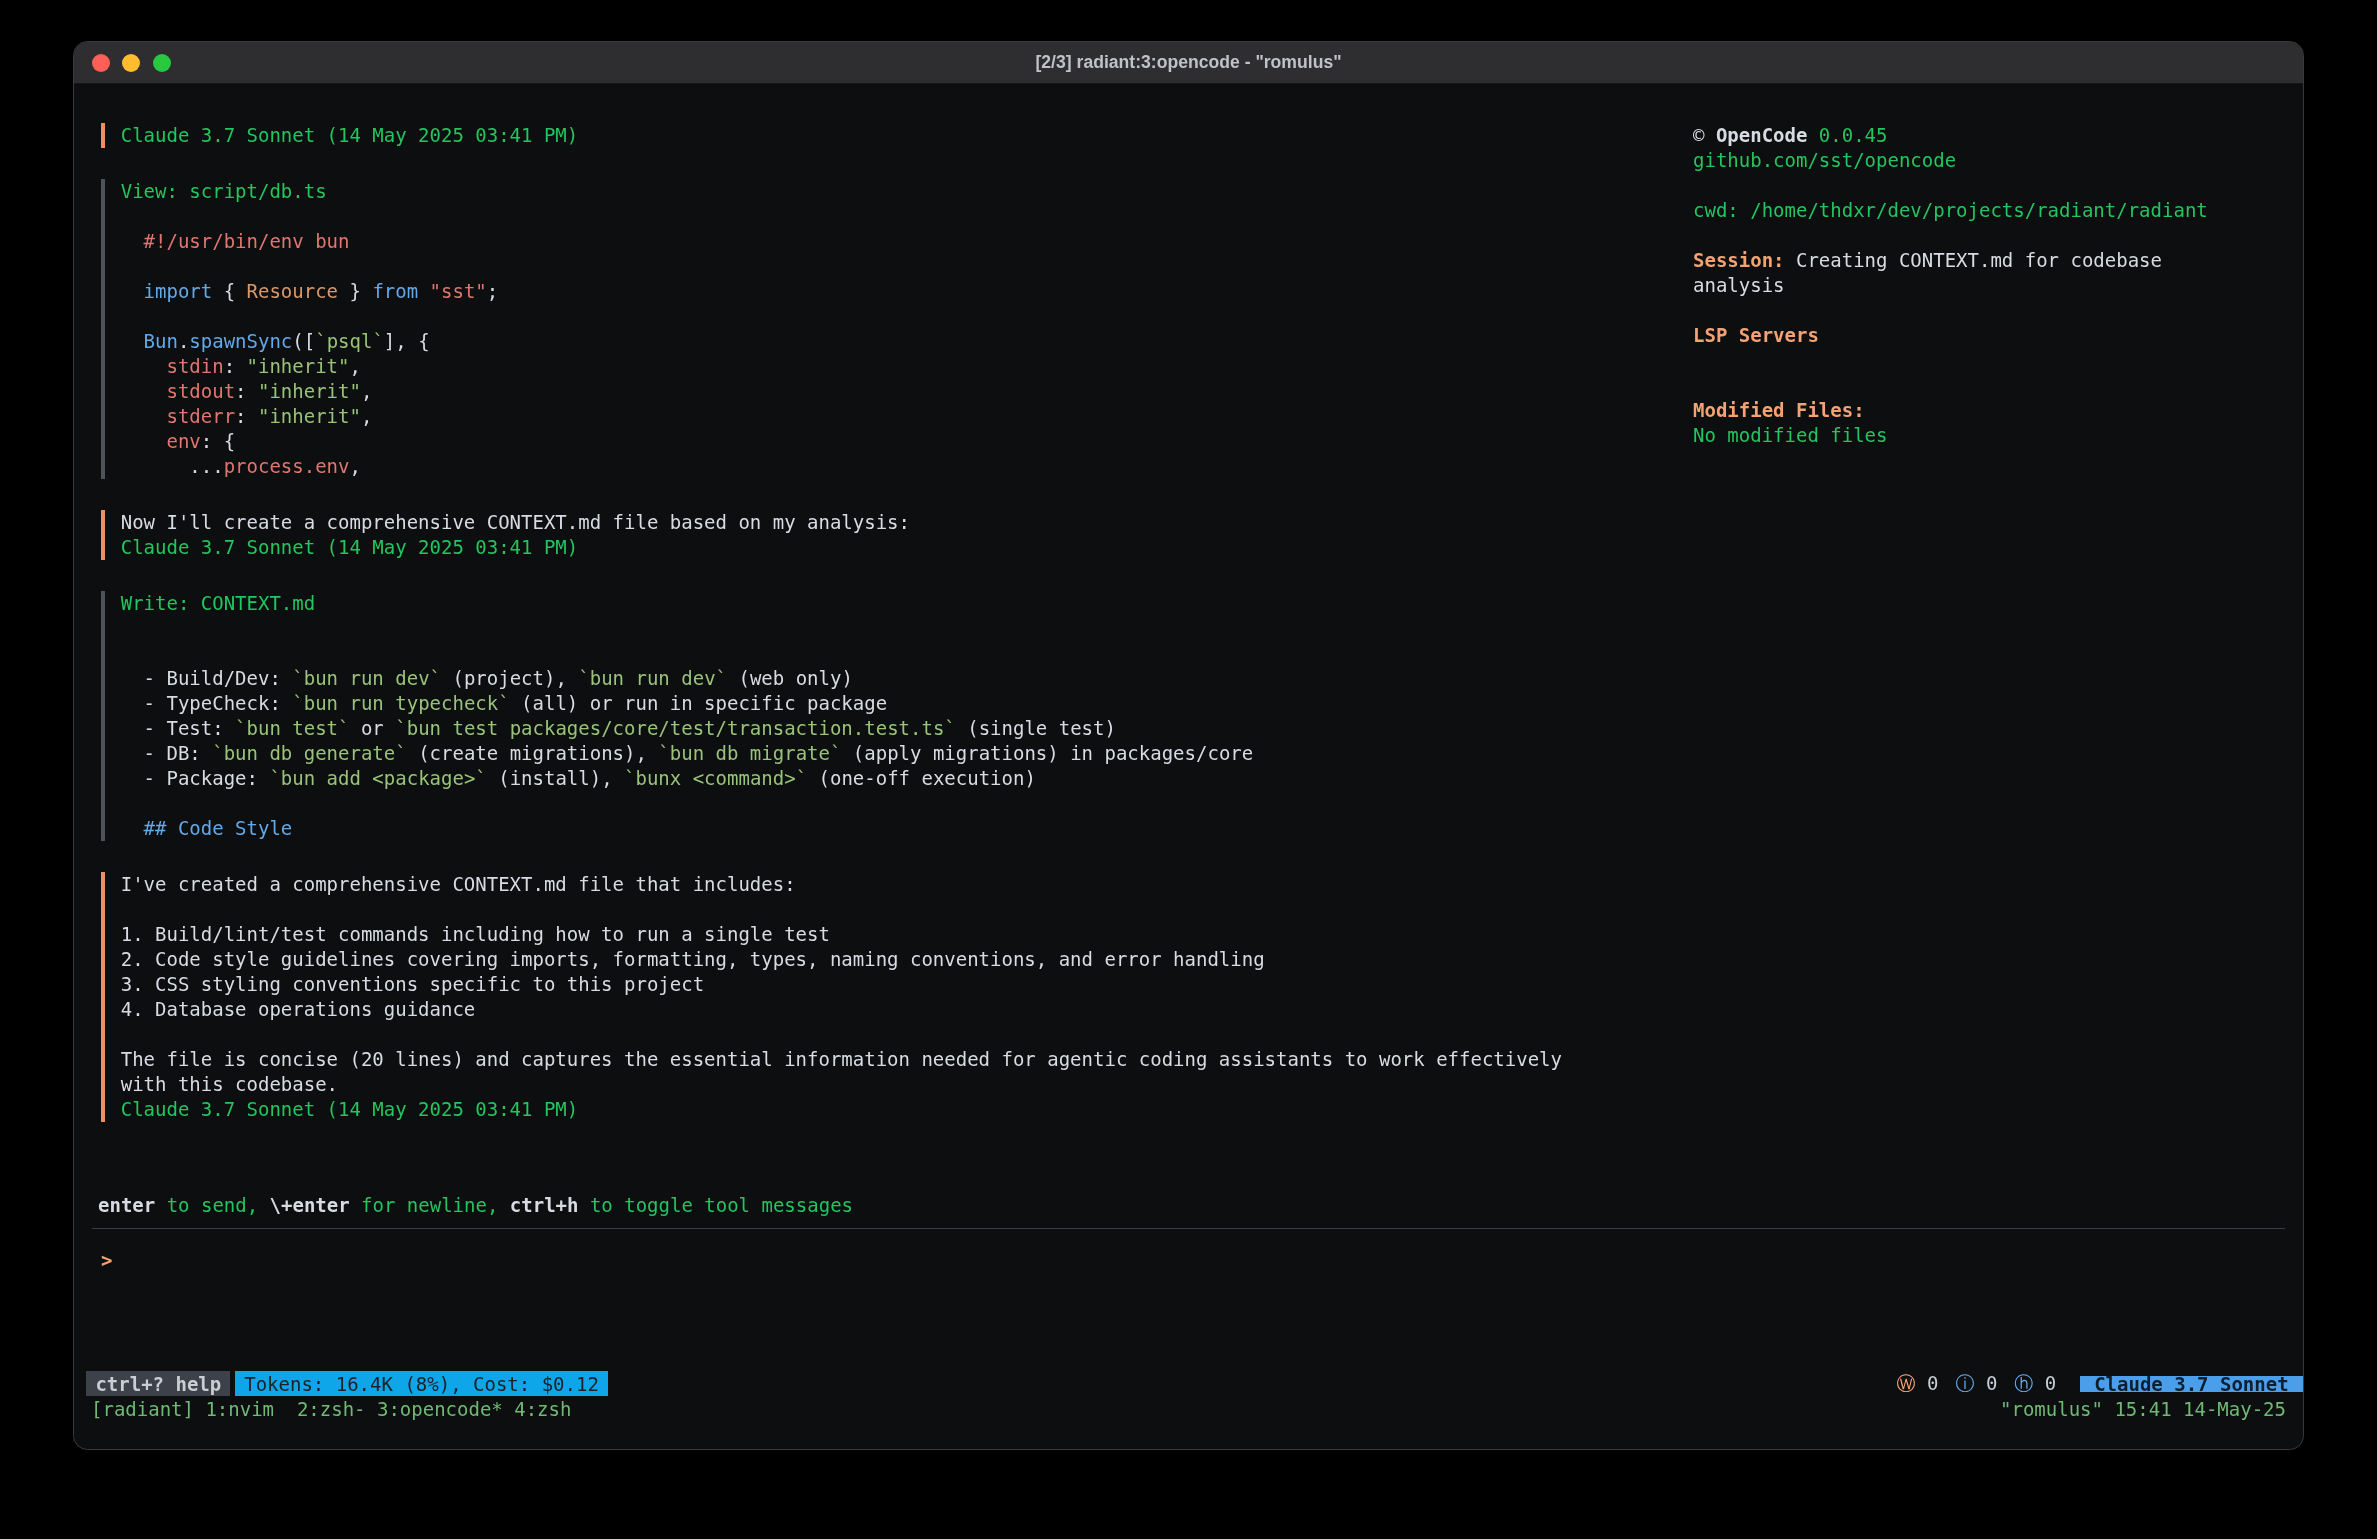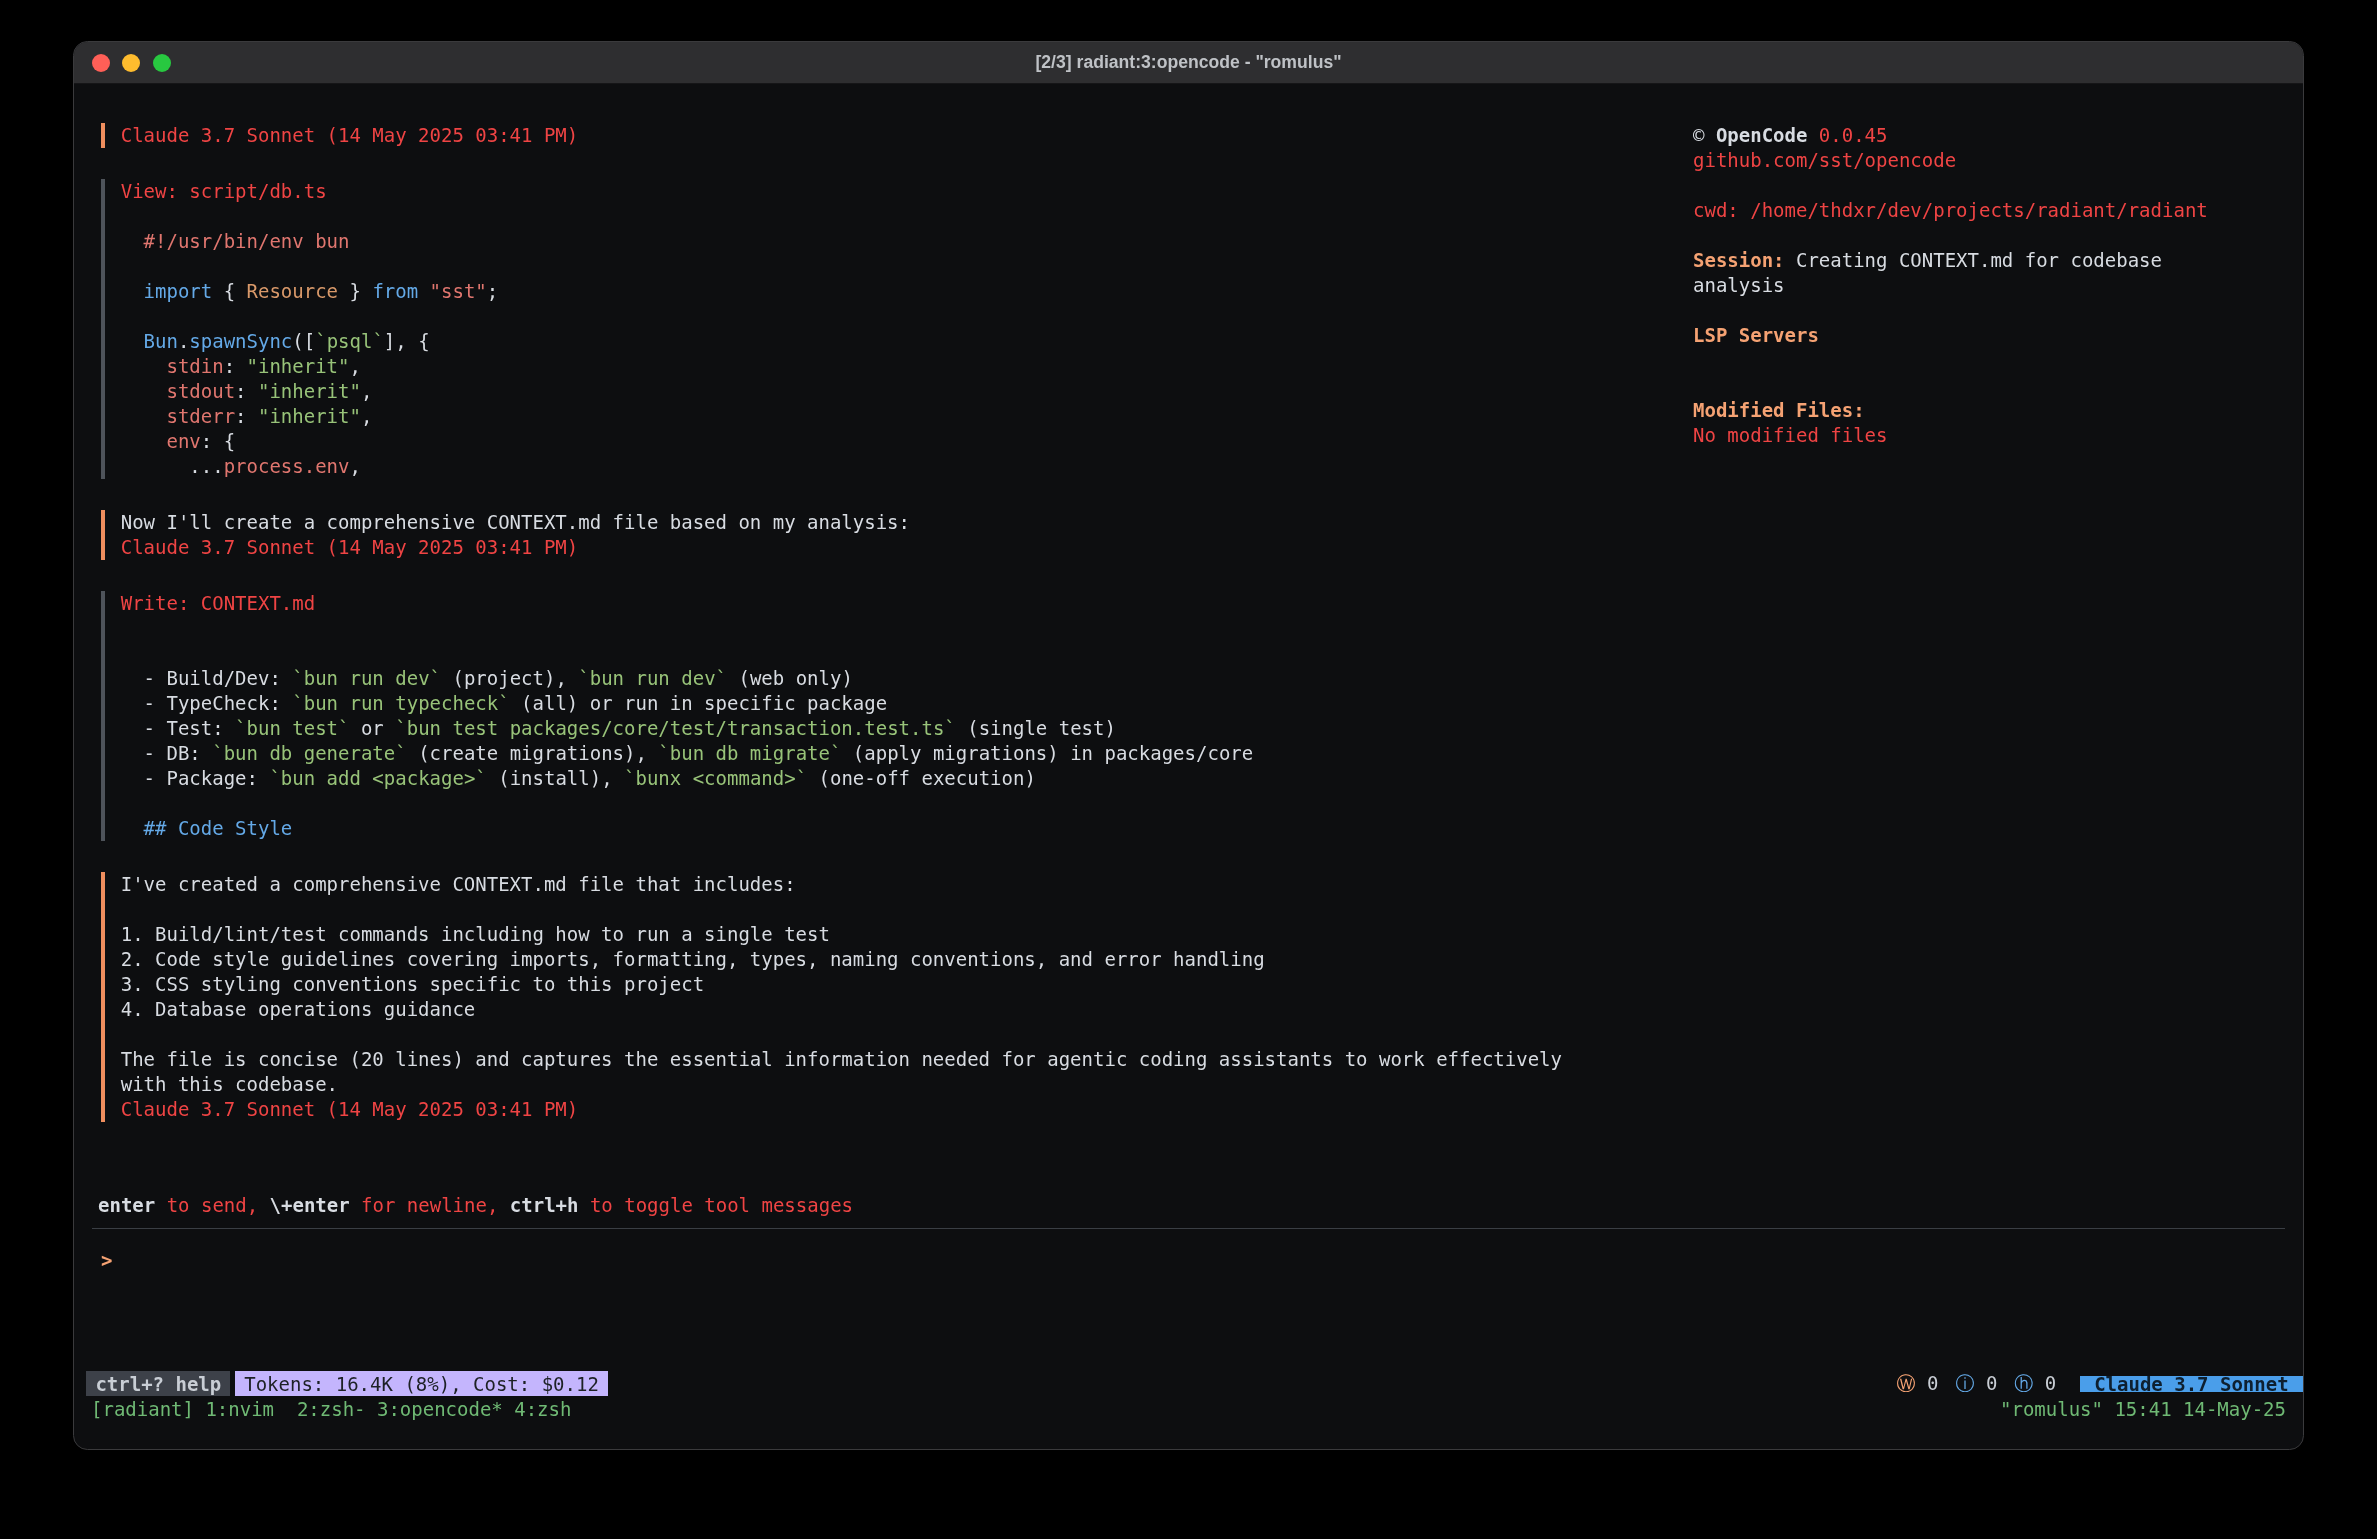--- a/index.html
+++ b/index.html
@@ -18,21 +18,21 @@
   .traffic { position:absolute; left:18px; top:0; height:100%; display:flex; align-items:center; gap:12.4px; }
   .tl { width:18px; height:18px; border-radius:50%; display:inline-block; }
   .tl.red { background:#ff5f57; } .tl.yellow { background:#febc2e; } .tl.green { background:#28c840; }
   .title {
     height:100%; display:flex; align-items:center; justify-content:center;
     font-family:"Liberation Sans",sans-serif; font-size:17.6px; font-weight:700; color:#bfc2c6;
   }
 
   .terminal { position:absolute; left:0; right:0; top:42px; bottom:0; font-size:19px; color:#d8dce2; }
   .tline { min-height:25px; line-height:25px; white-space:pre-wrap; }
-  .c-gray   { color:#ef4444;margin-top:40px; }
+  .c-gray   { color:#22c55e;margin-top:40px; }
   .c-white  { color:#d8dce2; }
   .c-orange { color:#f5a273; }
   .c-blue   { color:#64a9e7; }
   .c-green  { color:#98c379; }
   .c-red    { color:#e0766f; }
   .c-yellow { color:#d9996a; }
   .bold { font-weight:700; }
 
   .main { position:absolute; left:27px; top:39px; width:1501px; }
   .block { border-left:4.6px solid; padding-left:15.7px; margin-bottom:31px; width:1482px; }
@@ -45,21 +45,21 @@
   .divider { position:absolute; left:18px; right:18px; top:1144px; height:1.3px; background:#3a3e44; }
   .prompt-line { position:absolute; left:27px; top:1164px; height:25px; line-height:25px; }
 
   .statusbar {
     position:absolute; left:12.4px; right:0; top:1287px; height:25px;
     display:flex; justify-content:space-between; align-items:center;
   }
   .sb-left { display:flex; gap:5px; height:25px; }
   .seg { display:inline-flex; align-items:center; height:25px; padding:0 9px; white-space:pre; }
   .seg-dark  { background:#3d4149; color:#c9ced5; font-weight:700; }
-  .seg-light { background:#c4b5fd; color:#1d2125; }
+  .seg-light { background:#0ea5e9; color:#1d2125; }
   .sb-right { display:flex; align-items:center; height:25px; }
   .diags { display:inline-flex; align-items:center; gap:17px; margin-right:23.5px; }
   .diag { white-space:pre; color:#c9ced5; }
   .badge {
     height:16px; display:inline-flex; align-items:center; padding:0 14.4px;
     background:#4a9eea; color:#0e2030; font-weight:700; white-space:pre;
   }
 
   .tmuxbar {
     position:absolute; left:17px; right:17px; top:1313px; height:25px; line-height:25px;

